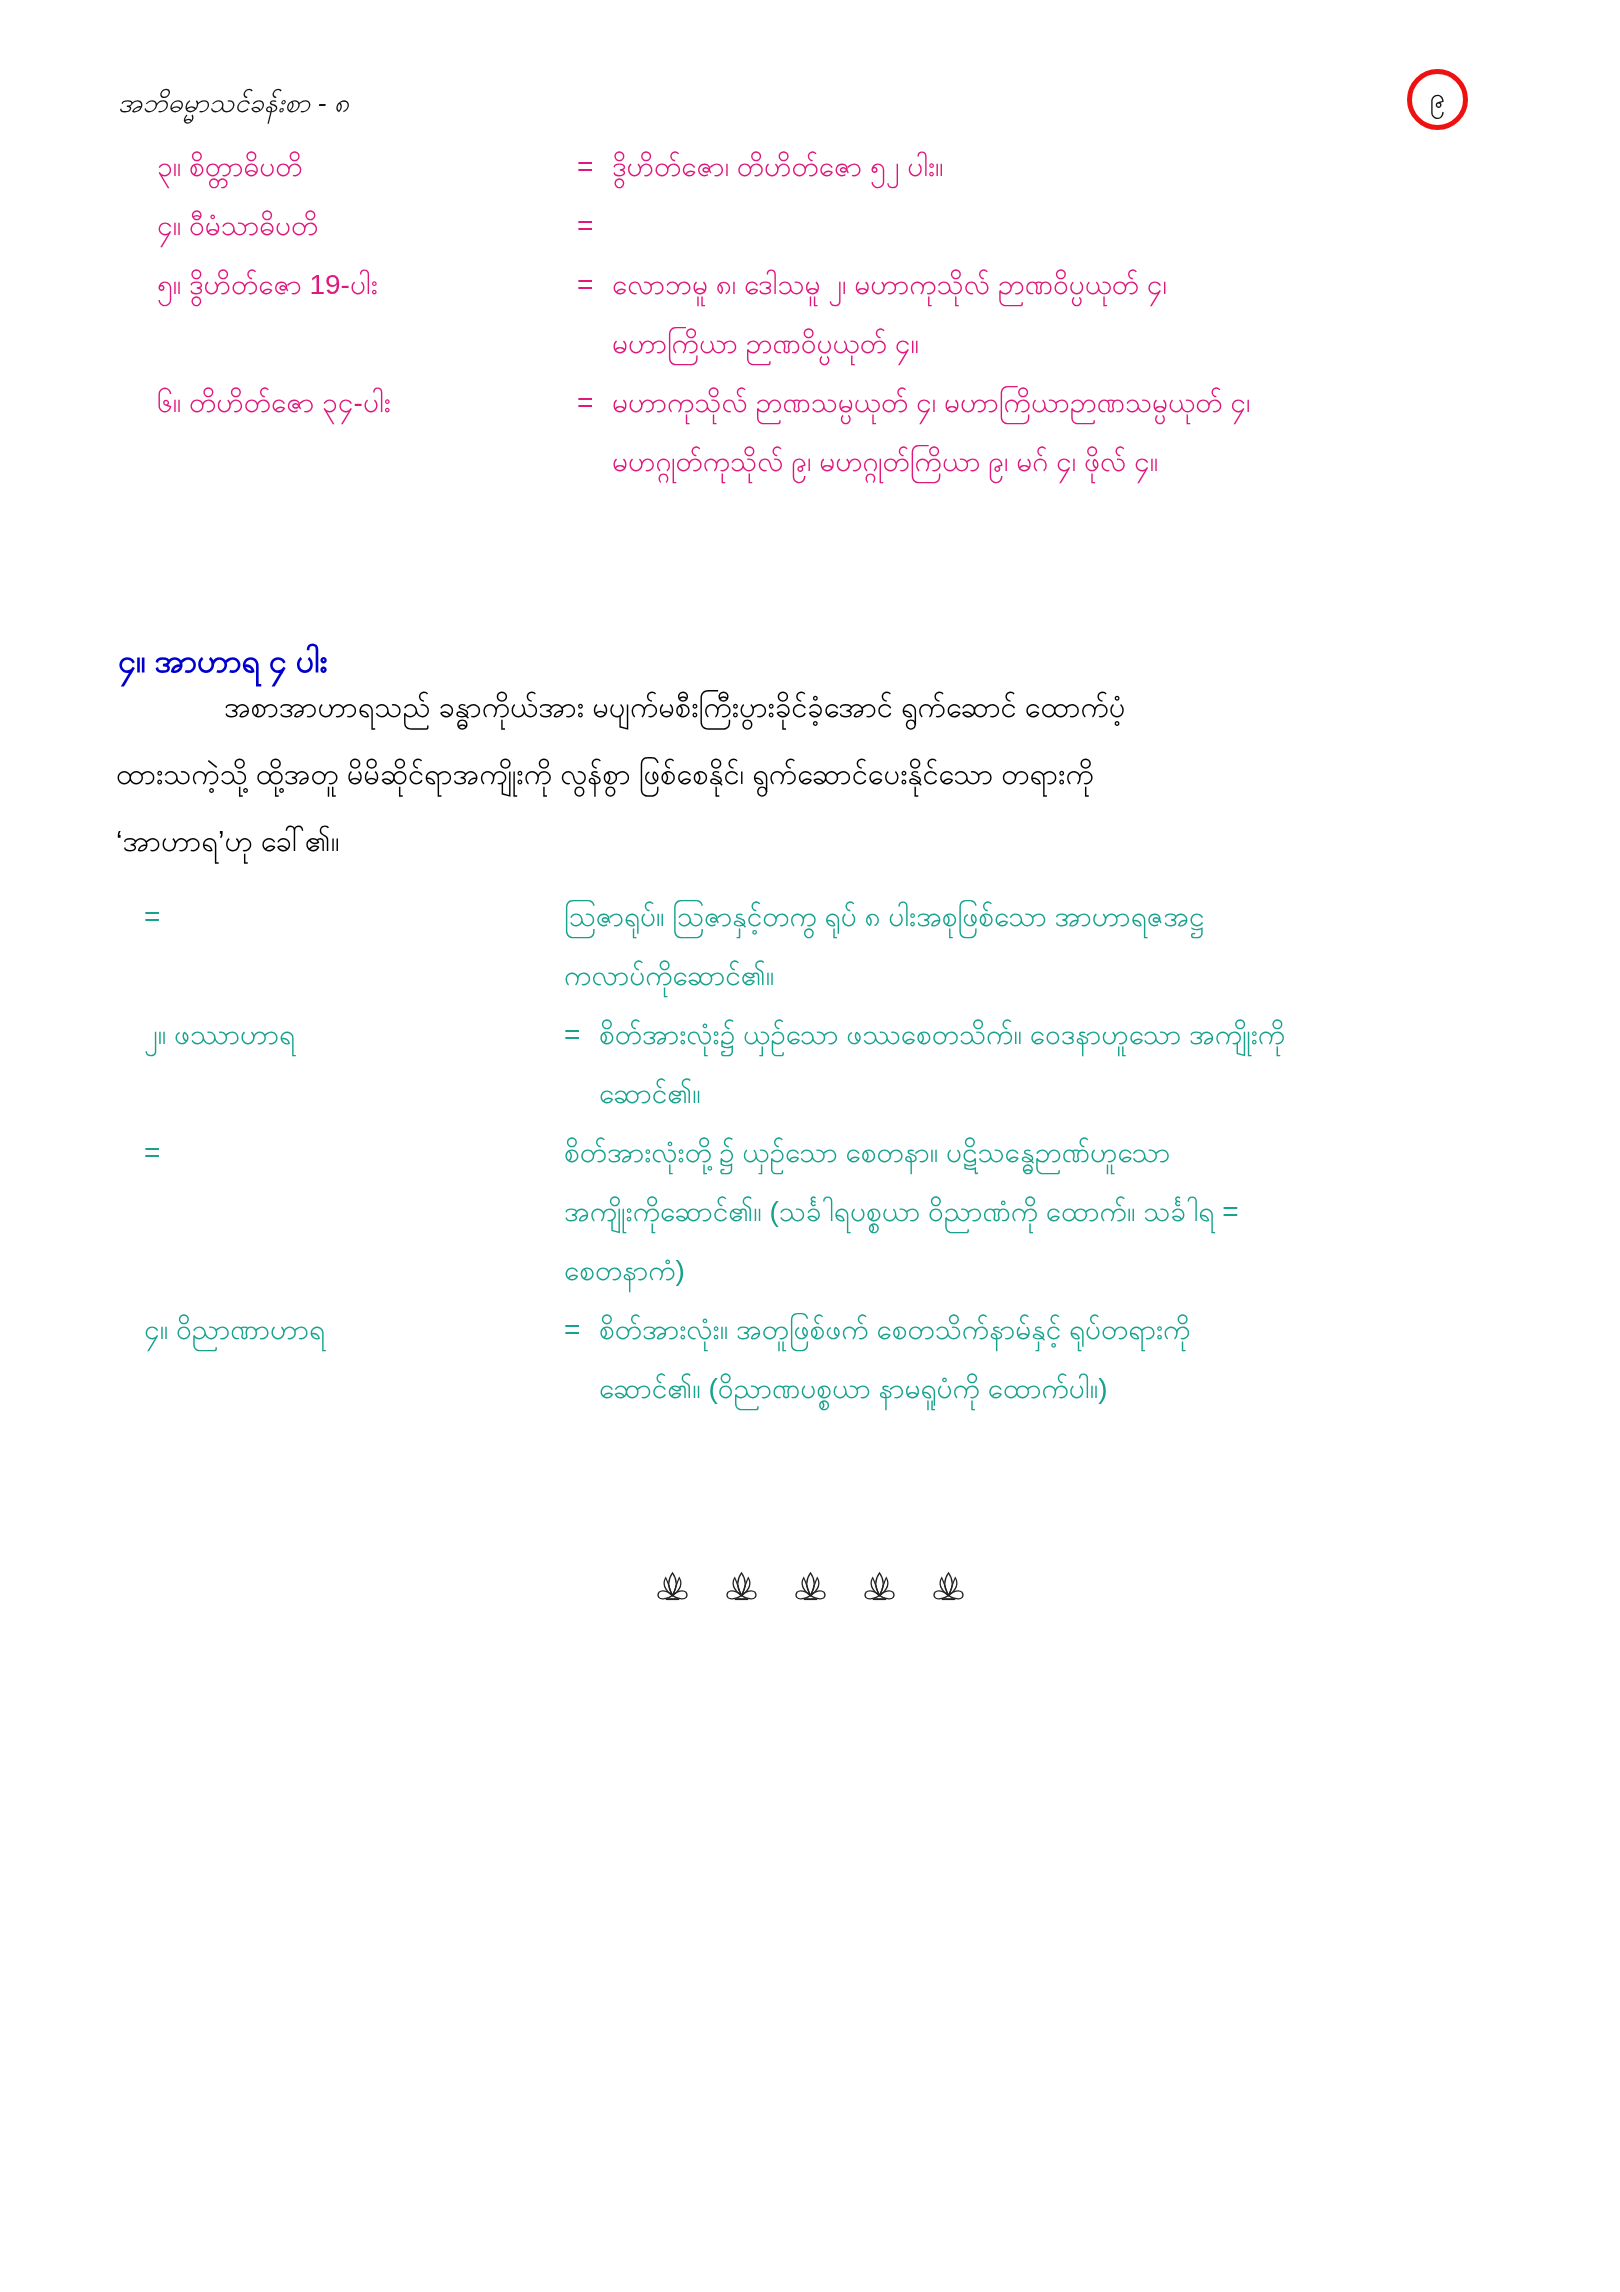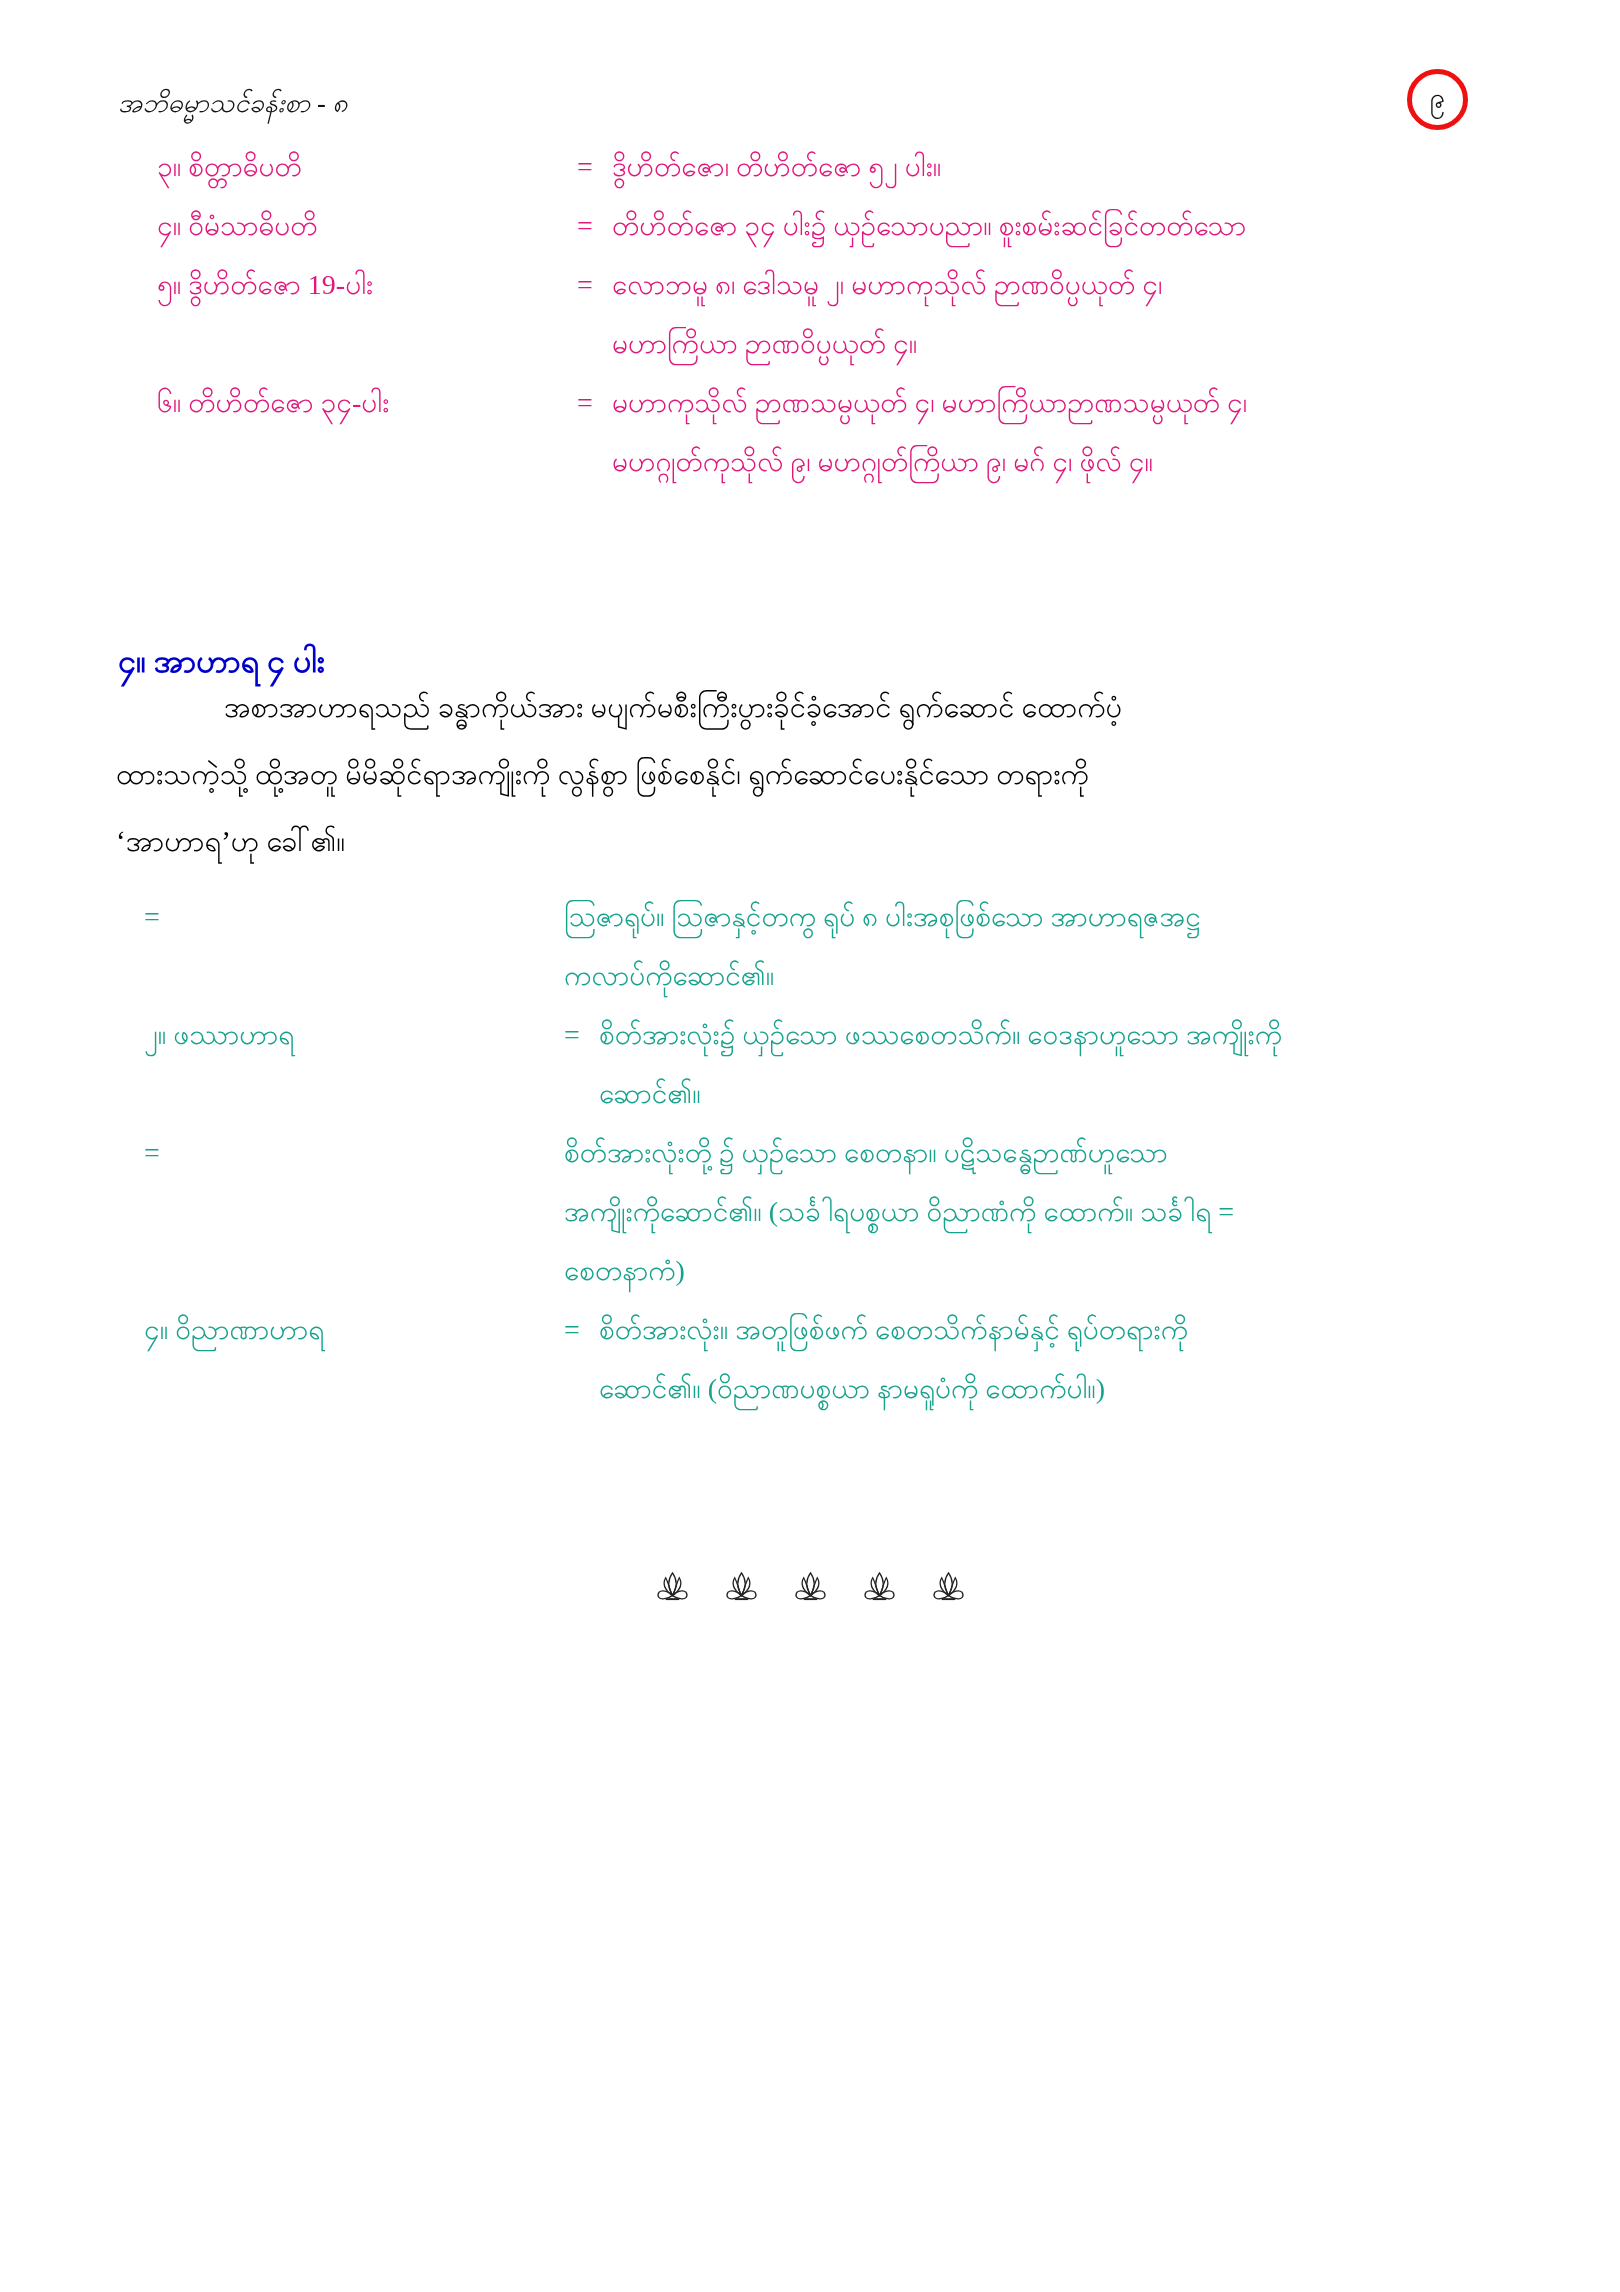--- a/index.html
+++ b/index.html
@@ -1,21 +1,21 @@
 <!DOCTYPE html>
 <html style="--c-pink: #e0187c; --c-teal: #17a28d; --c-blue: #0000cc; --c-circle: #ee1111;"><head>
 <meta charset="utf-8">
 <style>
   html,body { margin:0; padding:0; background:#e8e8e8; }
   .page {
     position:relative;
     width:1620px; height:2293px;
     margin:0 auto;
     background:#ffffff;
-    font-family:Liberation Serif, serif;
+    font-family:Liberation Sans, sans-serif;
     color:#000;
     overflow:hidden;
   }
 
   
   .doc-header {
     position:absolute; top:86px; left:118px;
     font-style:italic;
     font-size:26.5px;
     color:#141414;
@@ -85,21 +85,20 @@
       <div class="deq">=</div>
       <div class="ddef">
         <div class="dline">ဒွိဟိတ်ဇော၊ တိဟိတ်ဇော ၅၂ ပါး။</div>
       </div>
     </div>
 
     <div class="drow">
       <div class="dlabel"><span>၄။</span> <span>ဝီမံသာဓိပတိ</span></div>
       <div class="deq">=</div>
       <div class="ddef">
-        <div class="dline">တိဟိတ်ဇော ၃၄ ပါး၌ ယှဉ်သောပညာ။ စူးစမ်းဆင်ခြင်တတ်သော</div>
       </div>
     </div>
 
     <div class="drow">
       <div class="dlabel"><span>၅။</span> <span>ဒွိဟိတ်ဇော 19-ပါး</span></div>
       <div class="deq">=</div>
       <div class="ddef">
         <div class="dline">လောဘမူ ၈၊ ဒေါသမူ ၂၊ မဟာကုသိုလ် ဉာဏဝိပ္ပယုတ် ၄၊</div>
         <div class="dline">မဟာကြိယာ ဉာဏဝိပ္ပယုတ် ၄။</div>
       </div>

